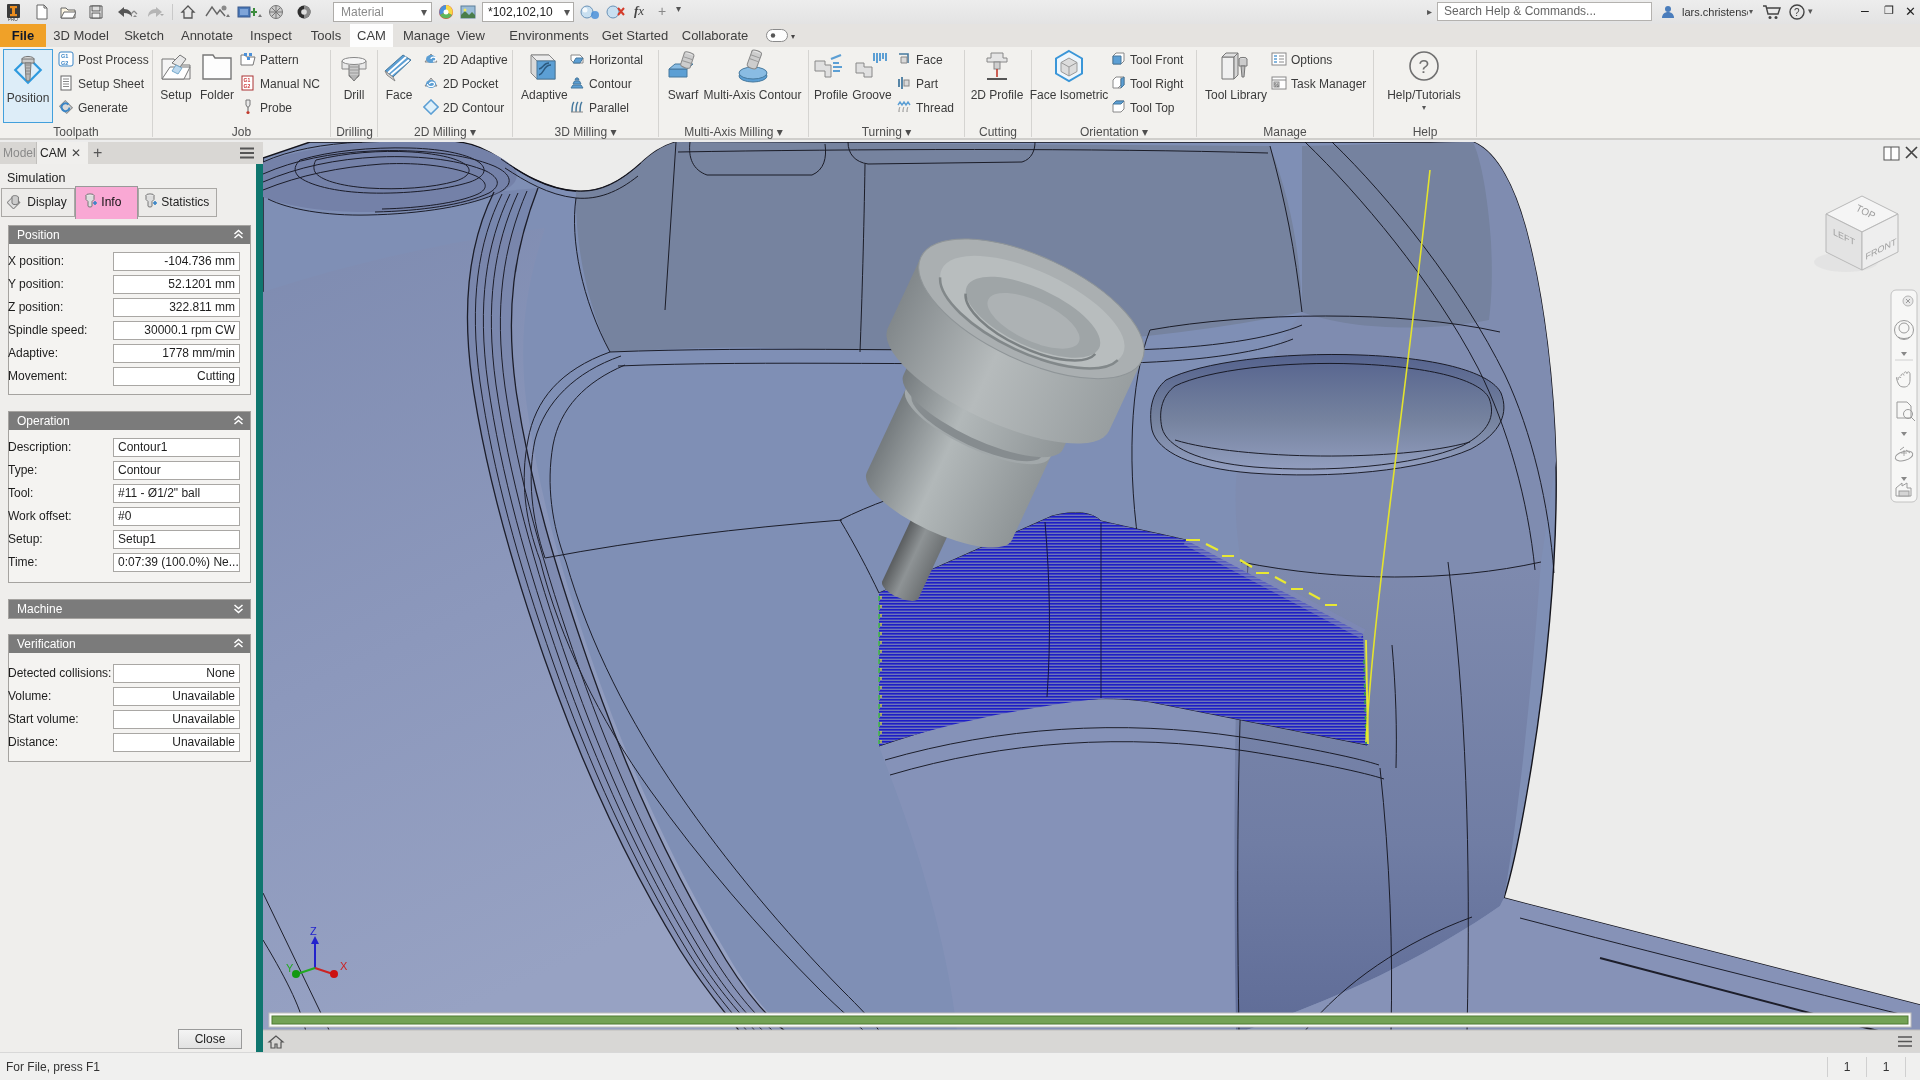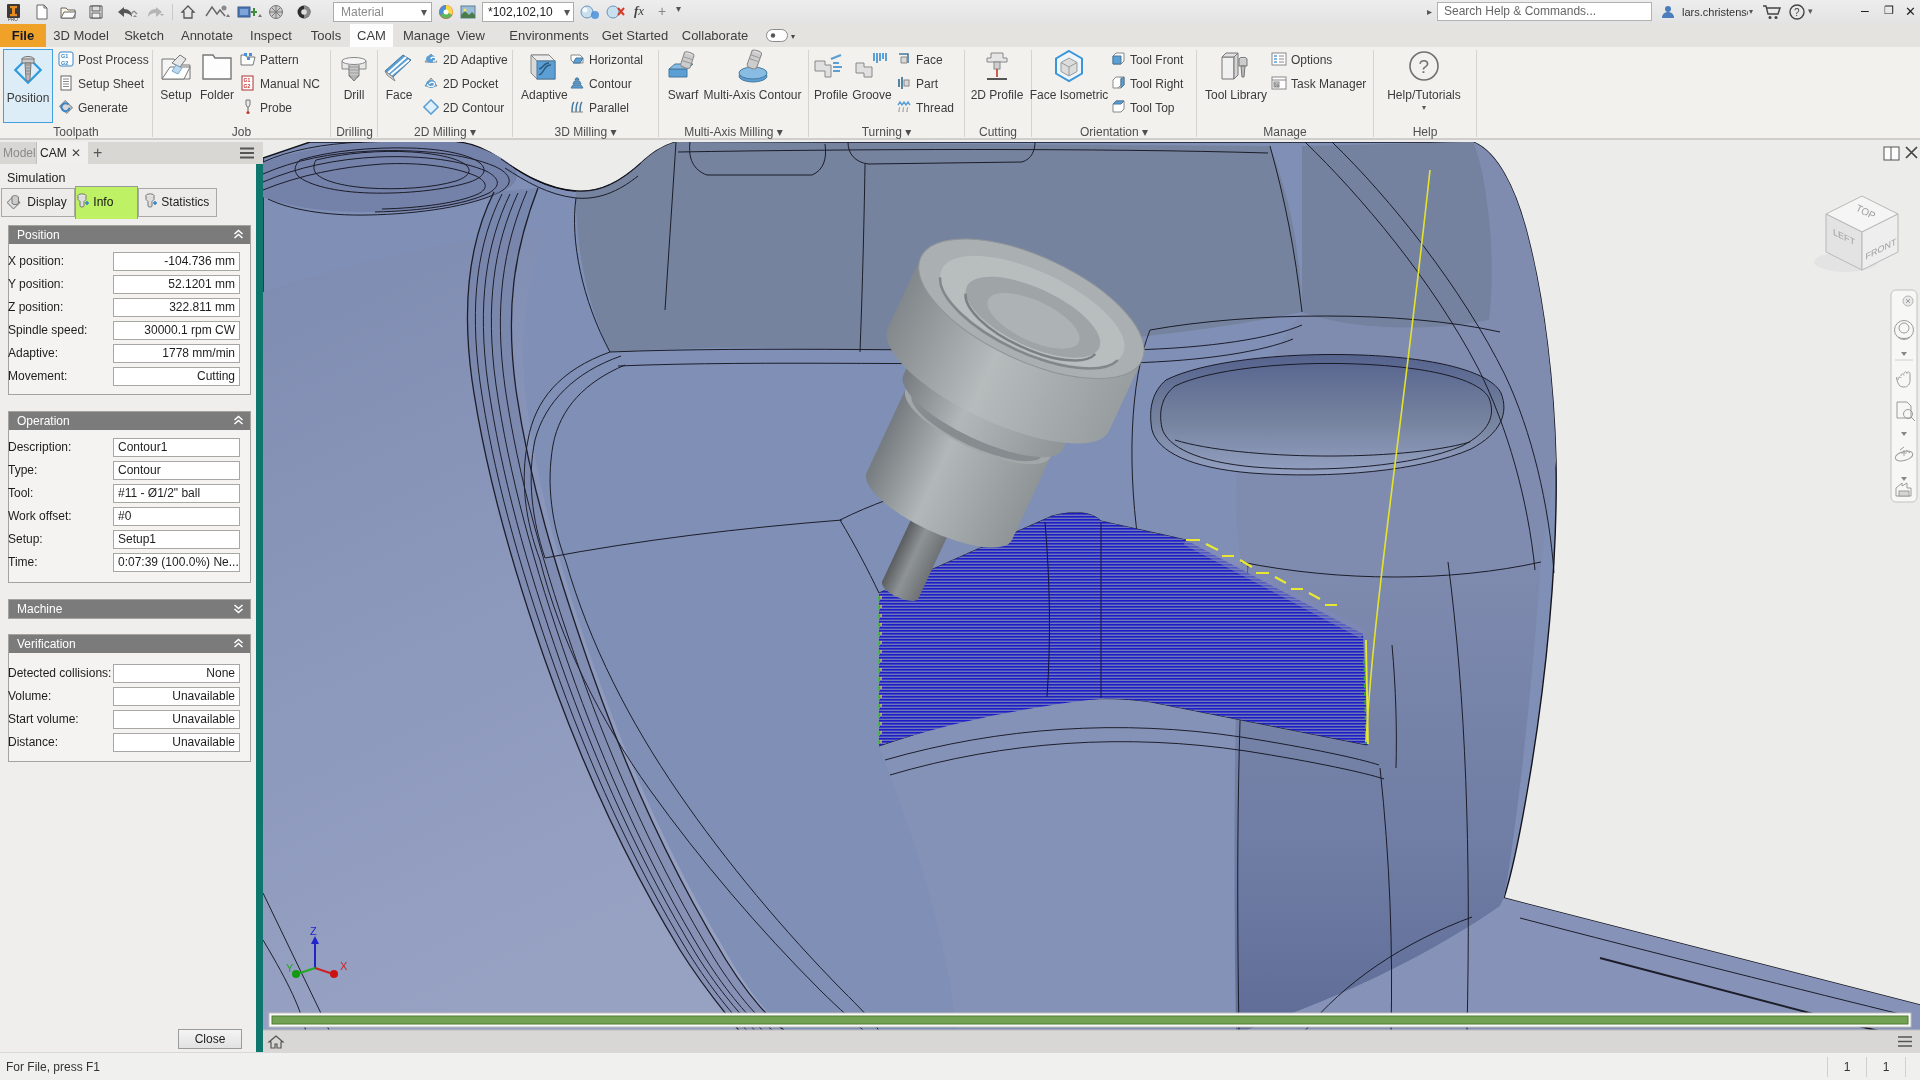--- a/index.html
+++ b/index.html
@@ -369,21 +369,21 @@
 <svg style="position:absolute;left:240px;top:5px" width="14" height="12">
         <path d="M0 1.5h14M0 6h14M0 10.5h14" stroke="#555" stroke-width="1.8"></path>
       </svg>
 </div>
 <div style="position:absolute;left:7px;top:29px;font-size:12.5px;color:#222">Simulation</div>
 <div style="position:absolute;left:1px;top:46px;width:74px;height:29px;background:#ecebe9;border:1px solid #aaa8a5;line-height:27px;font-size:12px;color:#222;padding-left:5px"><svg width="17" height="15" viewBox="0 0 17 15" style="vertical-align:-3px">
         <rect x="2" y="4" width="9" height="9" transform="rotate(45 6.5 8.5)" fill="#e0e0e0" stroke="#888"></rect>
         <ellipse cx="8" cy="3" rx="3.2" ry="1.3" fill="#ddd" stroke="#777"></ellipse>
         <path d="M5 3v6a3 1.5 0 0 0 6.4 0V3" fill="#ccc" stroke="#777"></path>
       </svg> Display</div>
-<div style="position:absolute;left:75px;top:44px;width:63px;height:33px;background:#bef264;border:1px solid #999;border-bottom:none;line-height:30px;font-size:12px;color:#111;"><svg width="14" height="16" viewBox="0 0 14 16" style="vertical-align:-3px">
+<div style="position:absolute;left:75px;top:44px;width:63px;height:33px;background:#f9a8d4;border:1px solid #999;border-bottom:none;line-height:30px;font-size:12px;color:#111;padding-left:8px"><svg width="14" height="16" viewBox="0 0 14 16" style="vertical-align:-3px">
         <ellipse cx="6" cy="2.5" rx="4" ry="1.6" fill="#eee" stroke="#777"></ellipse>
         <path d="M2 2.5v4l2 2v4.5a2 1 0 0 0 4 0V8.5l2-2v-4" fill="#ddd" stroke="#777"></path>
         <path d="M9 10h4M11 8v4" stroke="#3a85c6" stroke-width="1.6"></path>
       </svg> Info</div>
 <div style="position:absolute;left:138px;top:46px;width:79px;height:29px;background:#ecebe9;border:1px solid #aaa8a5;line-height:27px;font-size:12px;color:#222;padding-left:5px"><svg width="14" height="16" viewBox="0 0 14 16" style="vertical-align:-3px">
         <ellipse cx="6" cy="2.5" rx="4" ry="1.6" fill="#eee" stroke="#777"></ellipse>
         <path d="M2 2.5v4l2 2v4.5a2 1 0 0 0 4 0V8.5l2-2v-4" fill="#ddd" stroke="#777"></path>
         <path d="M9 10h4M11 8v4" stroke="#3a85c6" stroke-width="1.6"></path>
       </svg> Statistics</div>
 <div class="sect" style="top:83px;height:170px">

